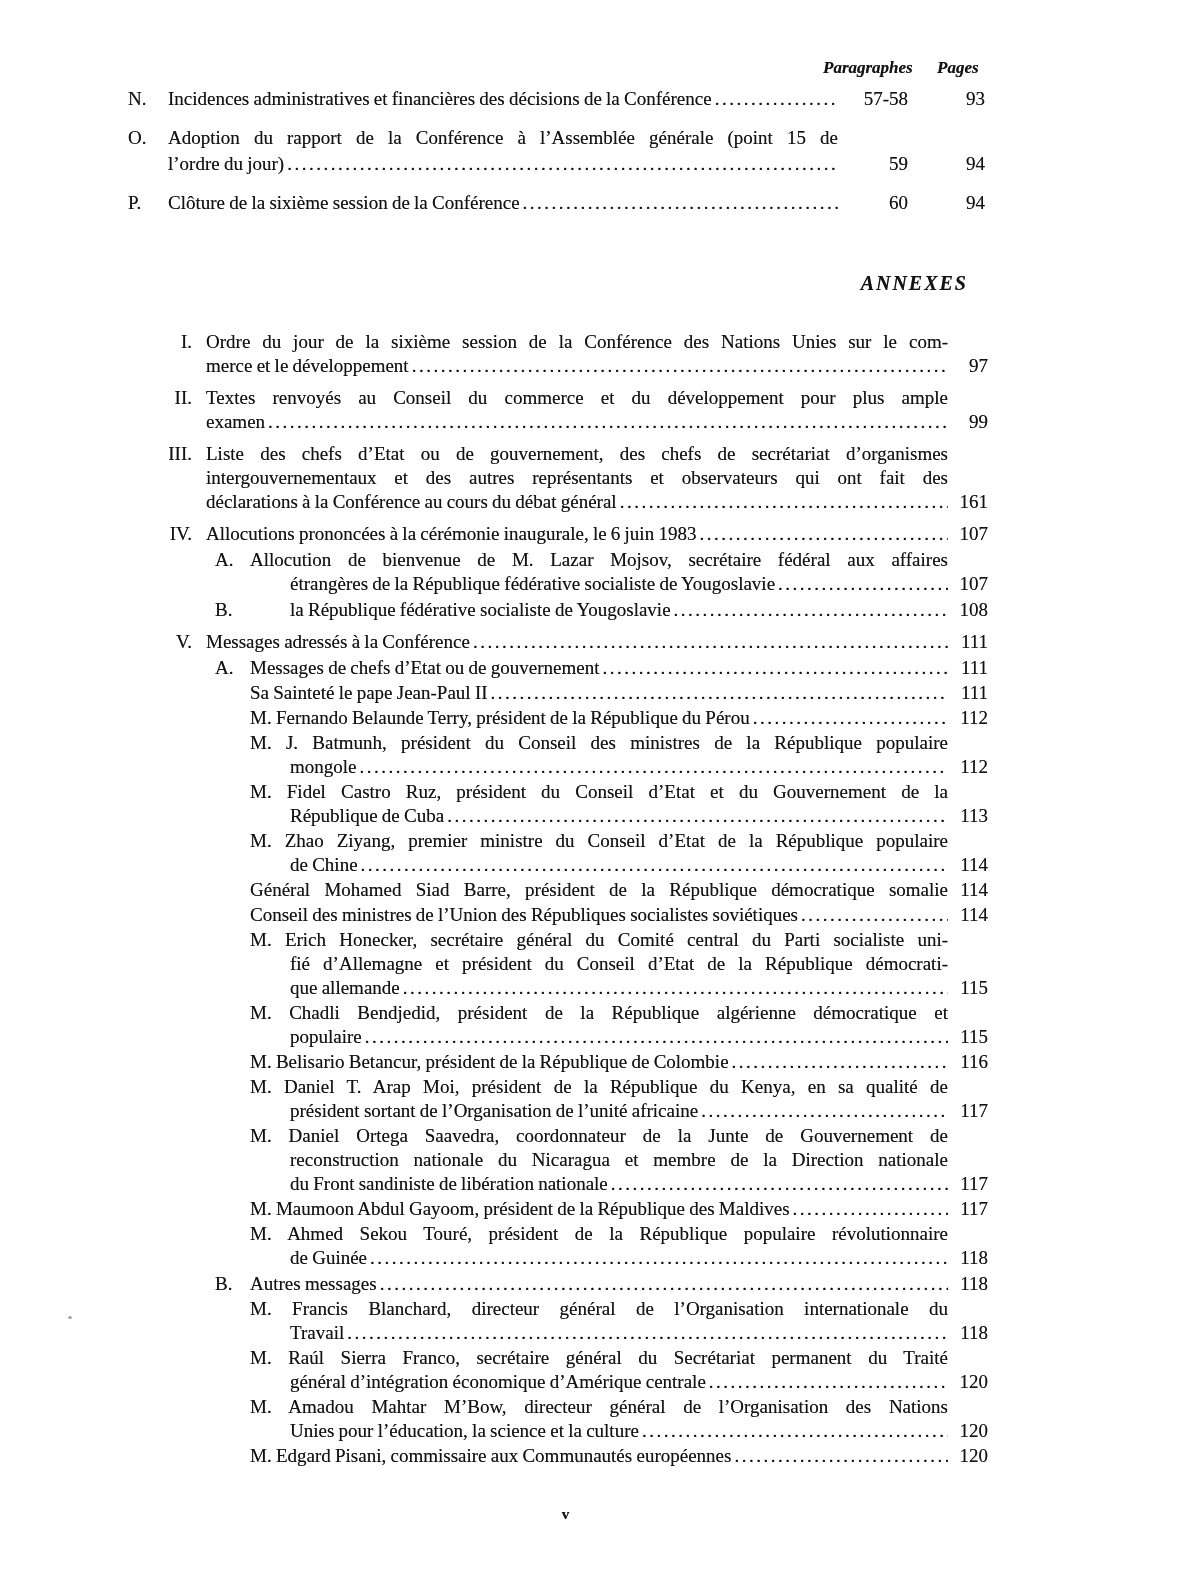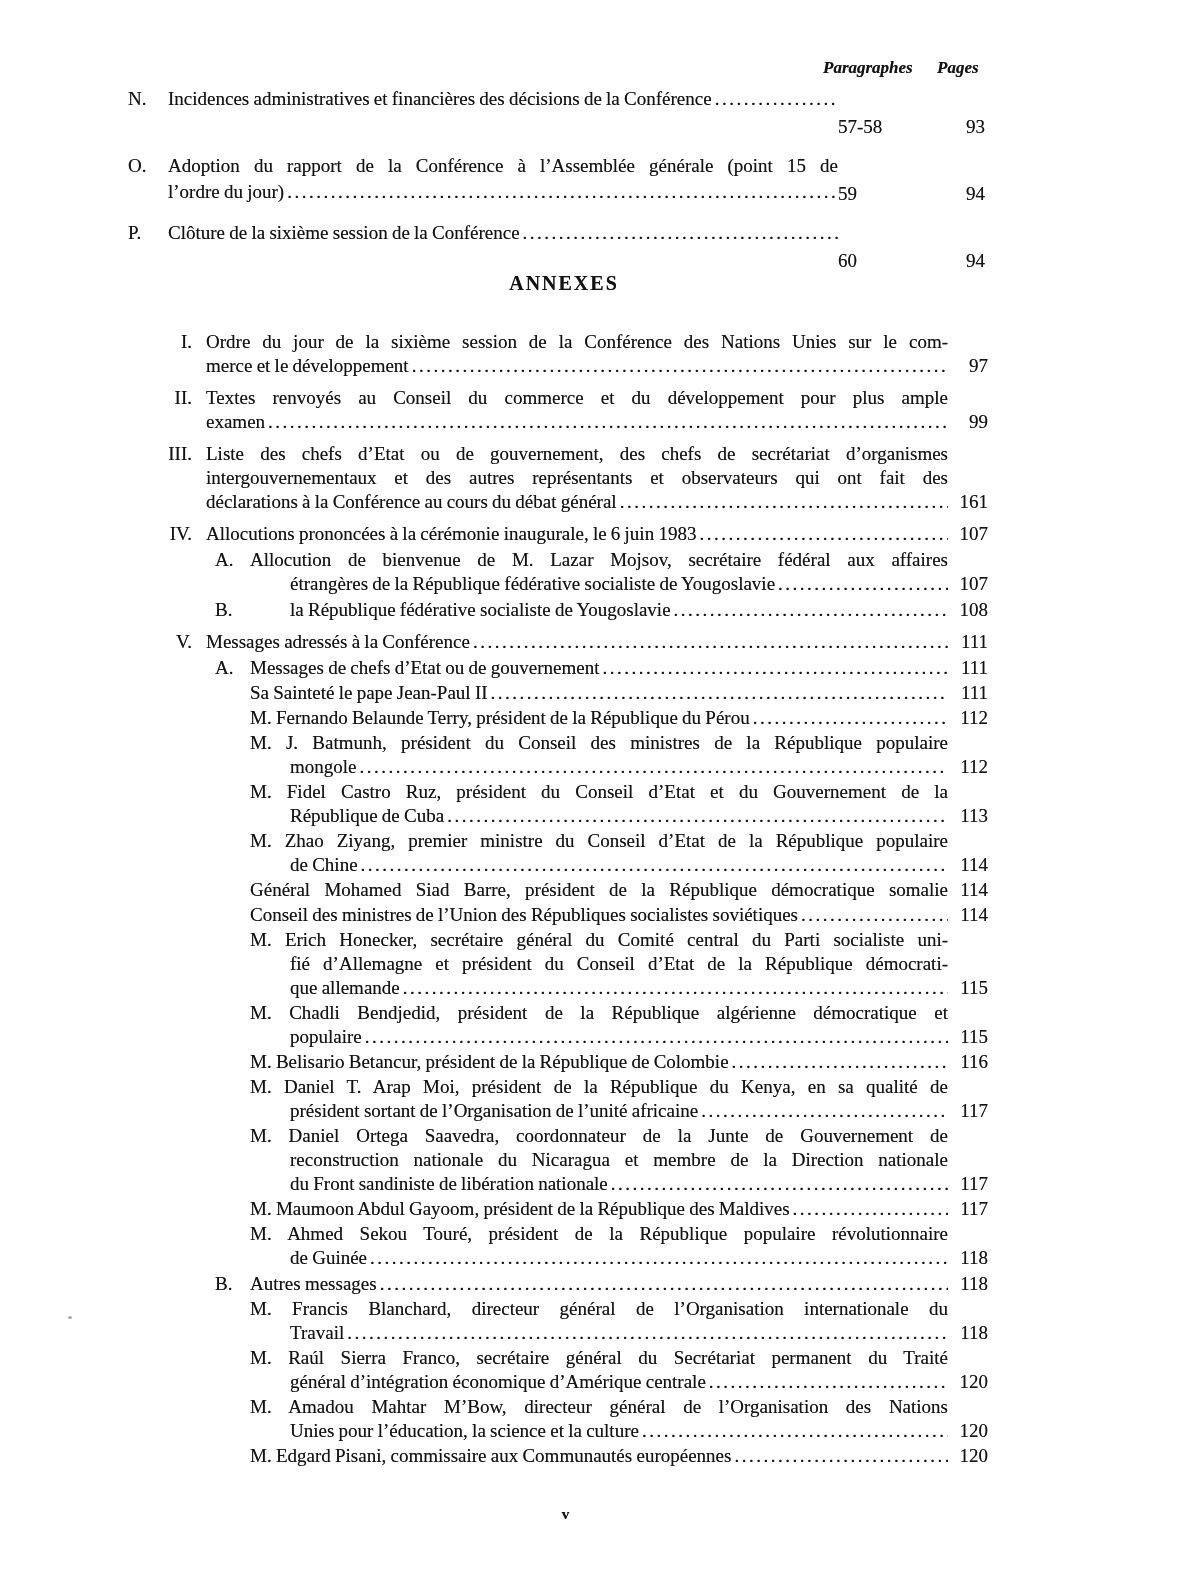--- a/index.html
+++ b/index.html
@@ -23,32 +23,32 @@
   .tline { line-height:26px; }
   .fill  { text-align:justify; text-align-last:justify; }
   .cont  { padding-left:40px; }
   .lastline { display:flex; align-items:baseline; }
   .txt   { white-space:nowrap; }
   .leader { flex:1 1 auto; overflow:hidden; white-space:nowrap; margin-left:3px; }
   .leader::after {
     content:"....................................................................................................................................................................";
     letter-spacing:2.5px;
   }
-  .paras { width:70px; text-align:left; align-self:flex-end; line-height:26px;margin-top:28px; }
+  .paras { width:70px; text-align:right; align-self:flex-end; line-height:26px; }
   .pg    { flex:1 1 auto; text-align:right; align-self:flex-end; line-height:26px; }
 
   
   #top-section { left:128px; top:86px; width:857px; }
   #top-section .entry { margin-bottom:13px; }
   #top-section .lbl { width:40px; }
   #top-section .ebody { width:670px; }
 
   
-  #annexes-title { left:160px; top:272px; width:808px; text-align:center;
-    font-weight:bold; font-size:20px; letter-spacing:2px; }
+  #annexes-title { left:160px; top:272px; width:808px; text-align:right;
+    font-style:italic; font-weight:bold; font-size:20px; letter-spacing:2px; }
   #annex-list { left:160px; top:330px; width:828px; }
   #annex-list .tline { line-height:24px; }
   #annex-list .lbl { line-height:24px; }
   #annex-list .paras, #annex-list .pg { line-height:24px; }
   .entry.l1 { margin-top:8px; }
   .entry.l2 { margin-top:2px; padding-left:55px; }
   .entry.l3 { margin-top:1px; padding-left:90px;justify-content:center; }
   #annex-list .entry:first-child { margin-top:0; }
   .l1 .lbl { width:32px; text-align:right; margin-right:14px; }
   .l2 .lbl { width:35px; text-align:left; }

